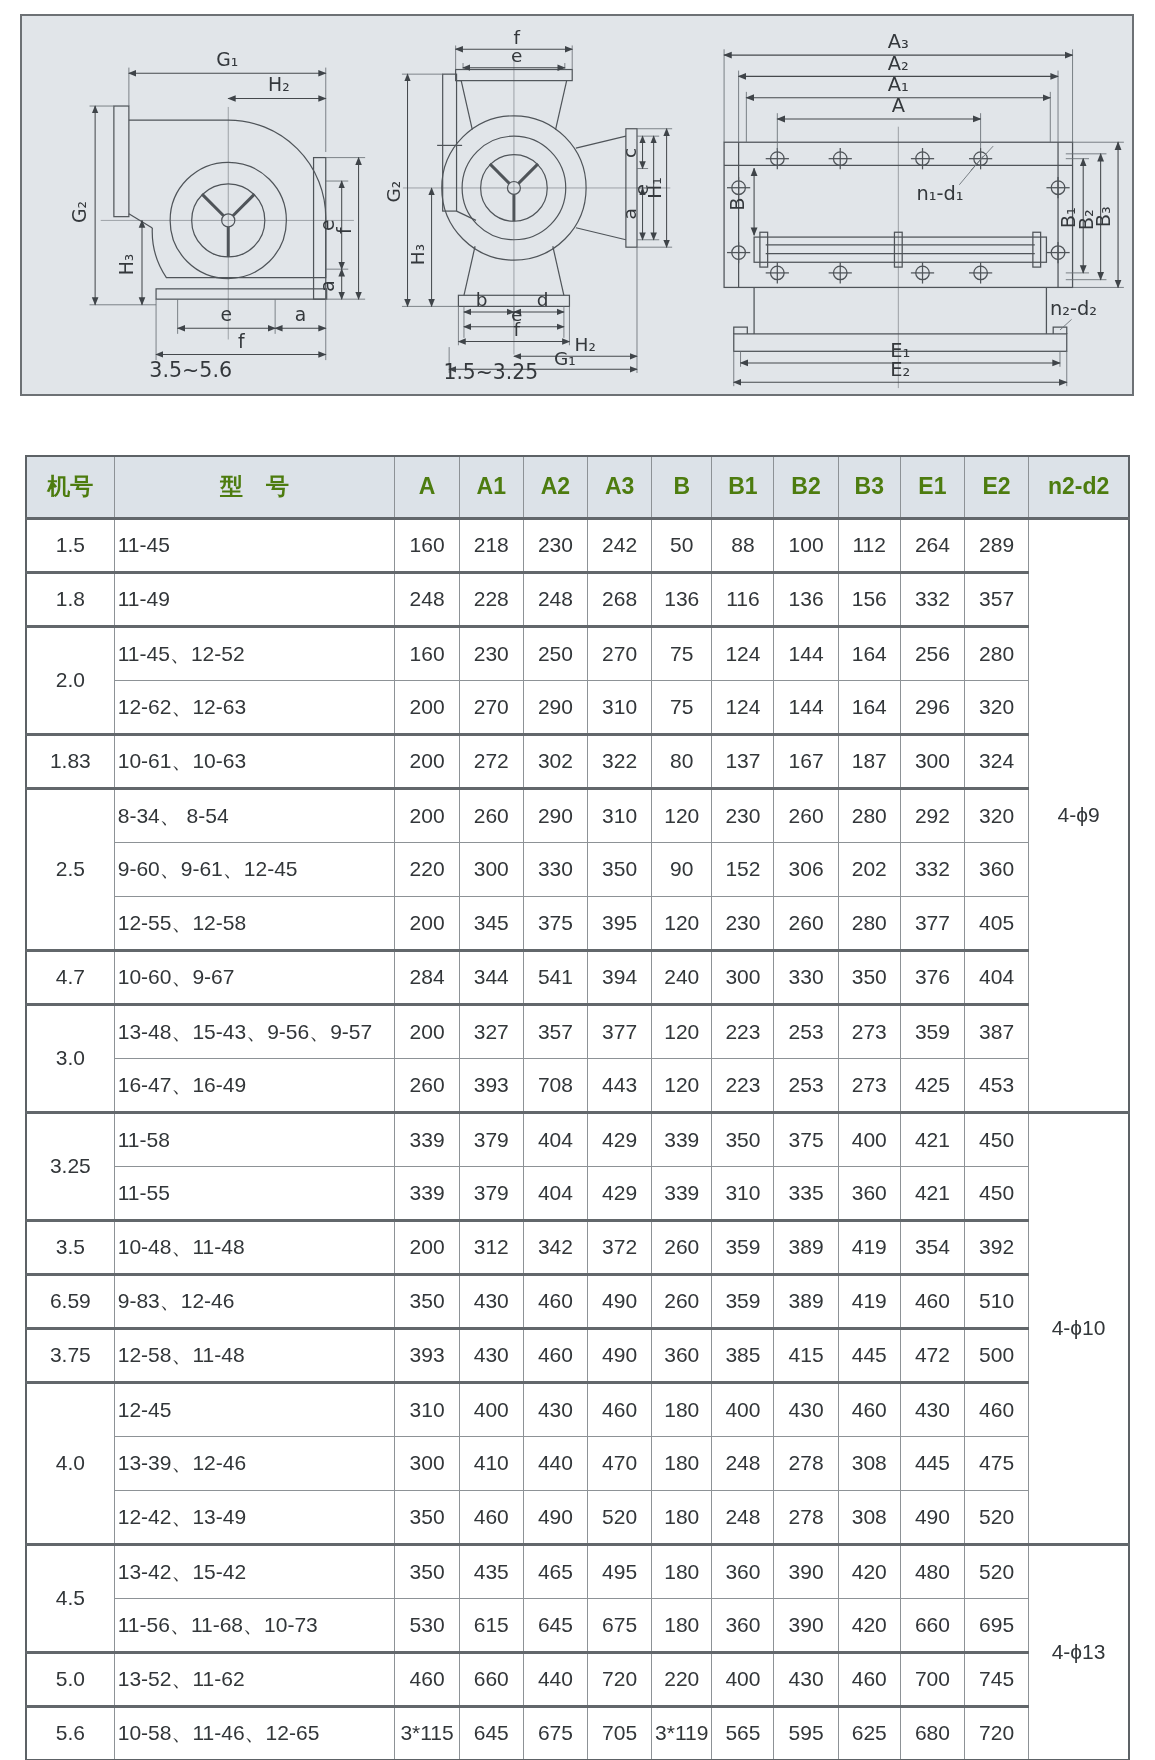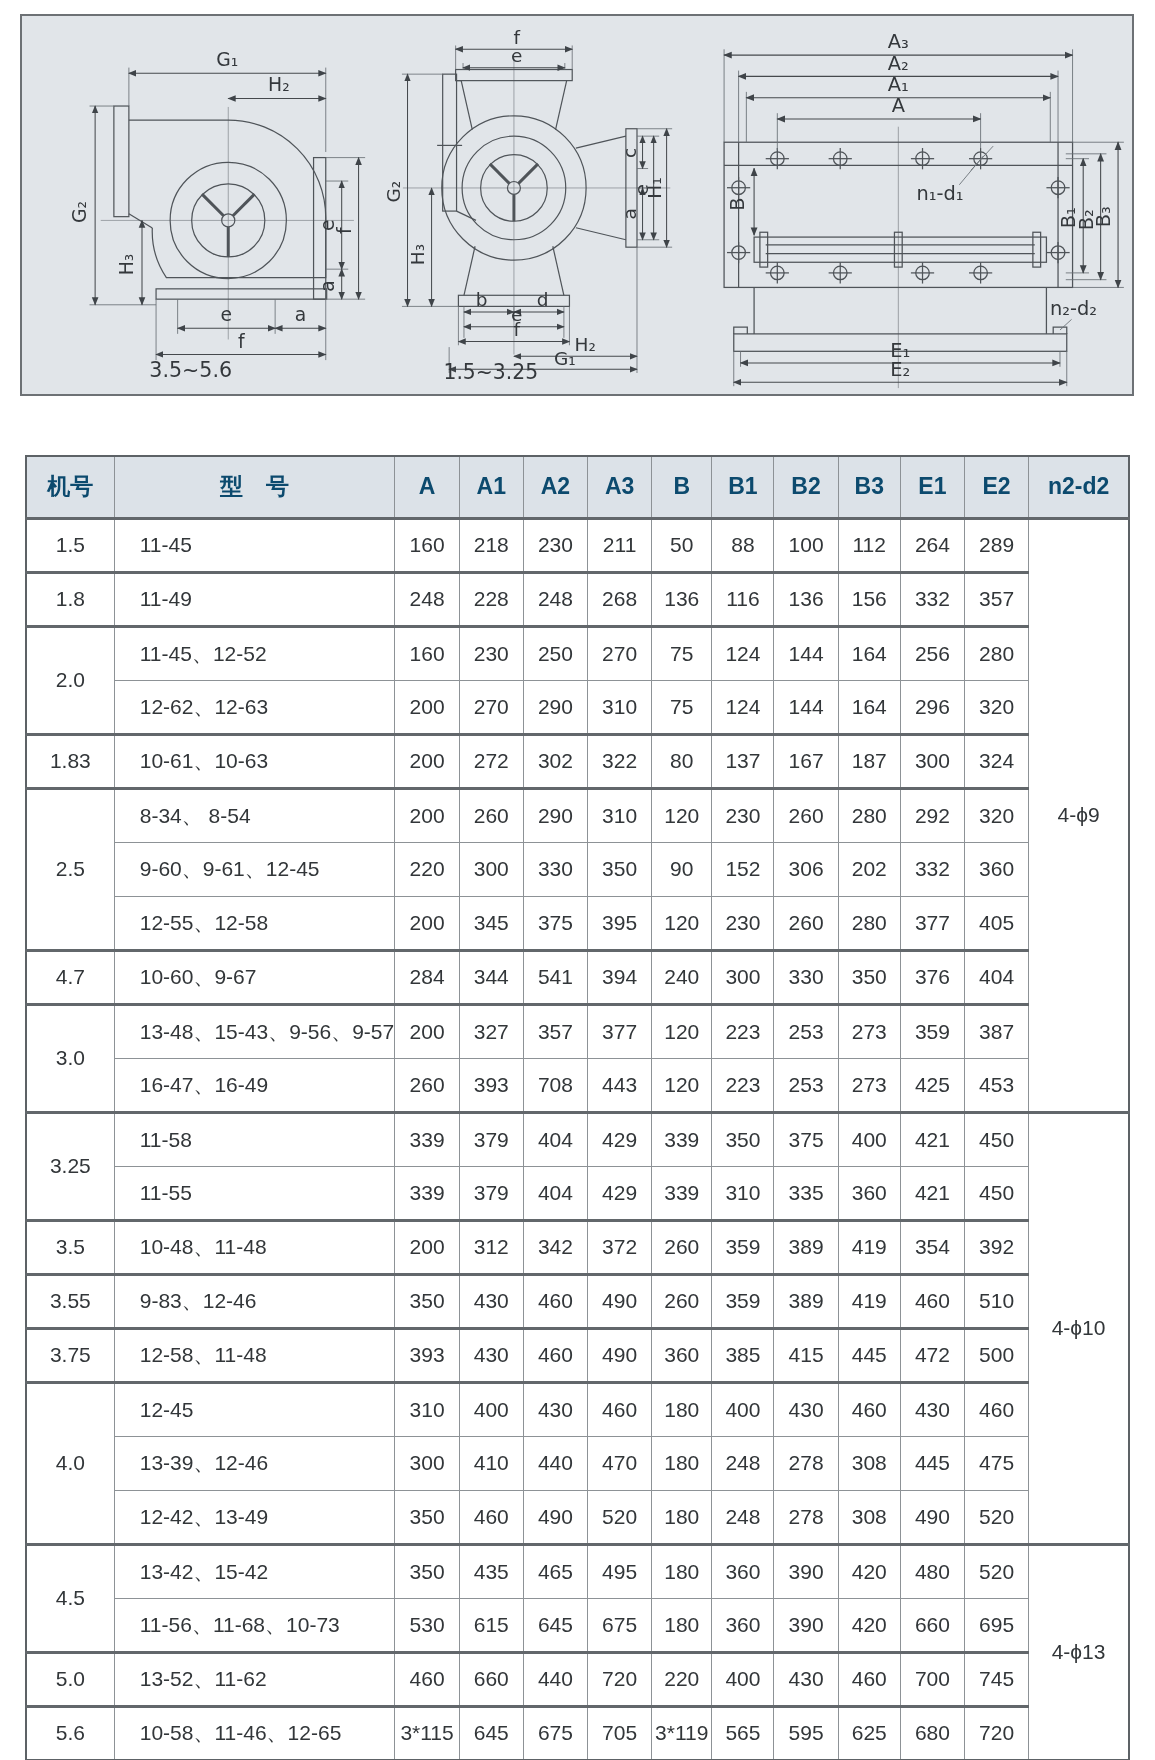--- a/index.html
+++ b/index.html
@@ -29,24 +29,24 @@
     position:absolute; left:25px; top:455px; width:1105px;
     border-collapse:collapse; table-layout:fixed;
     border:2px solid #5d6266;
   }
   .spec th, .spec td {
     border:1px solid #8d9296; text-align:center; vertical-align:middle;
     overflow:hidden; white-space:nowrap;
   }
   .spec thead th {
     background:#dce2e8; height:62px; font-size:23px; font-weight:bold;
-    border-bottom:3px solid #62676b; color:#0c4a6e;
+    border-bottom:3px solid #62676b; color:#4d7c0f;
   }
   .spec tbody td { height:54px; font-size:21px; }
-  .spec td.model { text-align:left; padding-left:25px; }
+  .spec td.model { text-align:left; padding-left:3px; }
   .spec tr.gstart td { border-top:3px solid #62676b; }
   .spec td.bolt { font-size:21px;margin-top:48px; }
 </style>
 </head>
 <body>
 
 <div class="panel">
 
   <svg class="drw" style="left:45px;top:12px;width:300px;height:352px" viewBox="0 0 320 375">
     <defs>
@@ -328,21 +328,21 @@
         <th>n2-d2</th>
       </tr>
   </thead>
   <tbody>
       <tr>
         <td rowspan="1" class="size">1.5</td>
         <td class="model">11-45</td>
         <td>160</td>
         <td>218</td>
         <td>230</td>
-        <td>211</td>
+        <td>242</td>
         <td>50</td>
         <td>88</td>
         <td>100</td>
         <td>112</td>
         <td>264</td>
         <td>289</td>
         <td rowspan="11" class="bolt">4-ϕ9</td>
       </tr>
       <tr class="gstart">
         <td rowspan="1" class="size">1.8</td>
@@ -516,21 +516,21 @@
         <td>342</td>
         <td>372</td>
         <td>260</td>
         <td>359</td>
         <td>389</td>
         <td>419</td>
         <td>354</td>
         <td>392</td>
       </tr>
       <tr class="gstart">
-        <td rowspan="1" class="size">3.55</td>
+        <td rowspan="1" class="size">6.59</td>
         <td class="model">9-83、12-46</td>
         <td>350</td>
         <td>430</td>
         <td>460</td>
         <td>490</td>
         <td>260</td>
         <td>359</td>
         <td>389</td>
         <td>419</td>
         <td>460</td>

